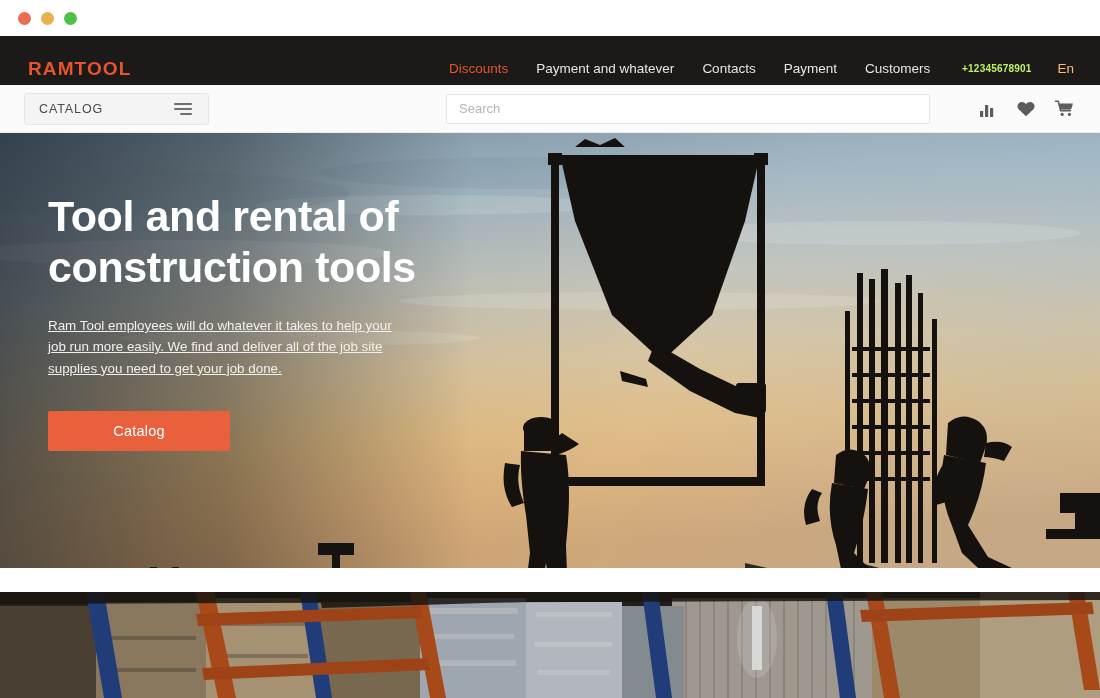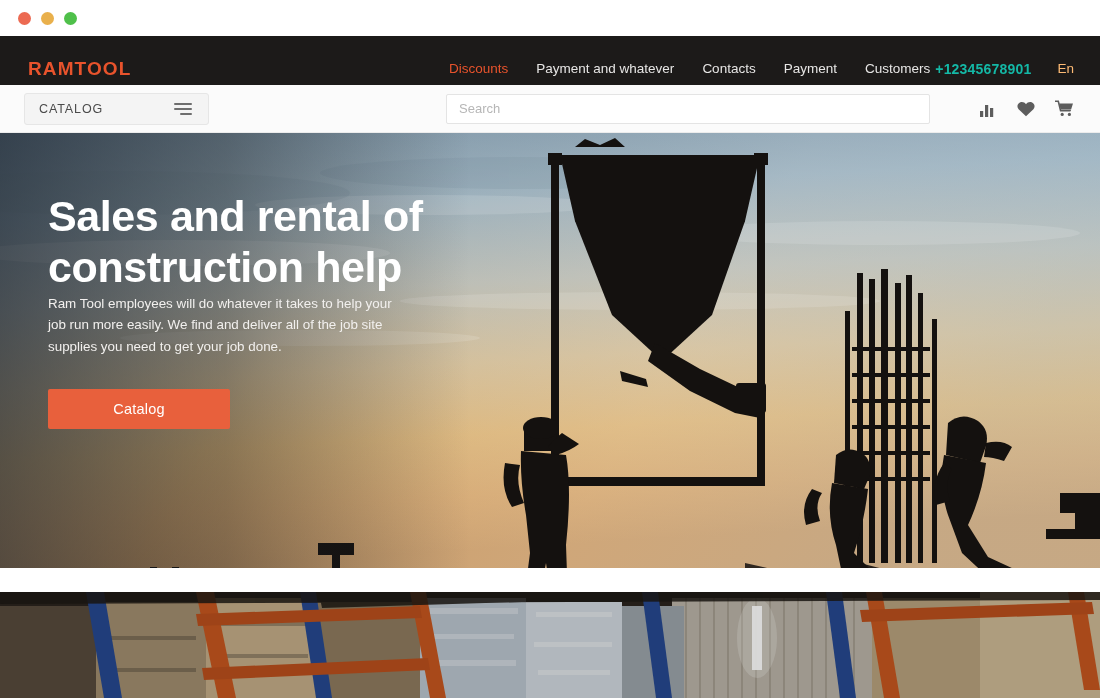--- a/index.html
+++ b/index.html
@@ -38,21 +38,21 @@
   }
   .nav-link{
     color:#e7e6e5; font-size:13.5px; text-decoration:none;
     white-space:nowrap;
   }
   .nav-link.active{ color:#e8532c; }
   .nav-right{
     position:absolute; right:26px;
     display:flex; align-items:center; gap:26px;
   }
-  .phone{ color:#14b8a6; font-size:14px; font-weight:bold; letter-spacing:.2px; }
+  .phone{ color:#bef264; font-size:10px; font-weight:bold; letter-spacing:.2px; }
   .lang{ color:#fdba74; font-size:13.5px; }
 
   
   .searchbar{
     height:48px; background:#fbfbfb;
     border-bottom:1px solid #ececec;
     display:flex; align-items:center;
     padding:0 26px 0 24px; position:relative;
   }
   .catalog-btn{
@@ -93,21 +93,21 @@
   .sky{ position:absolute; inset:0; }
   .hero-content{
     position:absolute; left:48px; top:58px; width:400px; z-index:6;
   }
   .hero-title{
     color:#ffffff; font-size:43px; font-weight:bold;
     line-height:1.19; letter-spacing:-0.4px;
   }
   .hero-sub{
     color:#f2f0ee; font-size:13.4px; line-height:1.58;
-    width:360px;
+    margin-top:22px; width:360px;text-decoration:underline;
   }
   .cta{
     margin-top:32px; width:182px; height:40px;
     background:#e8603c; border:none; border-radius:2px;
     color:#ffffff; font-size:14.5px;
     font-family:"Liberation Sans", sans-serif;
     cursor:pointer; letter-spacing:.2px;
   }
   .left-shade{
     position:absolute; left:0; top:0; bottom:0; width:470px;
@@ -306,21 +306,21 @@
       <rect x="1046" y="396" width="54" height="10"></rect>
 
       <path d="M860 430 L1100 492 L1100 498 L860 436 Z" opacity="0.9"></path>
       <path d="M745 430 L860 456 L860 462 L745 436 Z" opacity="0.85"></path>
     </g>
   </svg>
 
   <div class="left-shade"></div>
 
   <div class="hero-content">
-    <h1 class="hero-title">Sales and rental of construction help</h1>
+    <h1 class="hero-title">Tool and rental of construction tools</h1>
     <p class="hero-sub">Ram Tool employees will do whatever it takes to help your job run more easily.  We find and deliver all of the job site supplies you need to get your job done.</p>
     <button class="cta">Catalog</button>
   </div>
 </div>
 
 <div class="gap"></div>
 
 <div class="warehouse">
   <svg viewBox="0 0 1100 106" preserveAspectRatio="none" width="1100" height="106">
     <defs>

